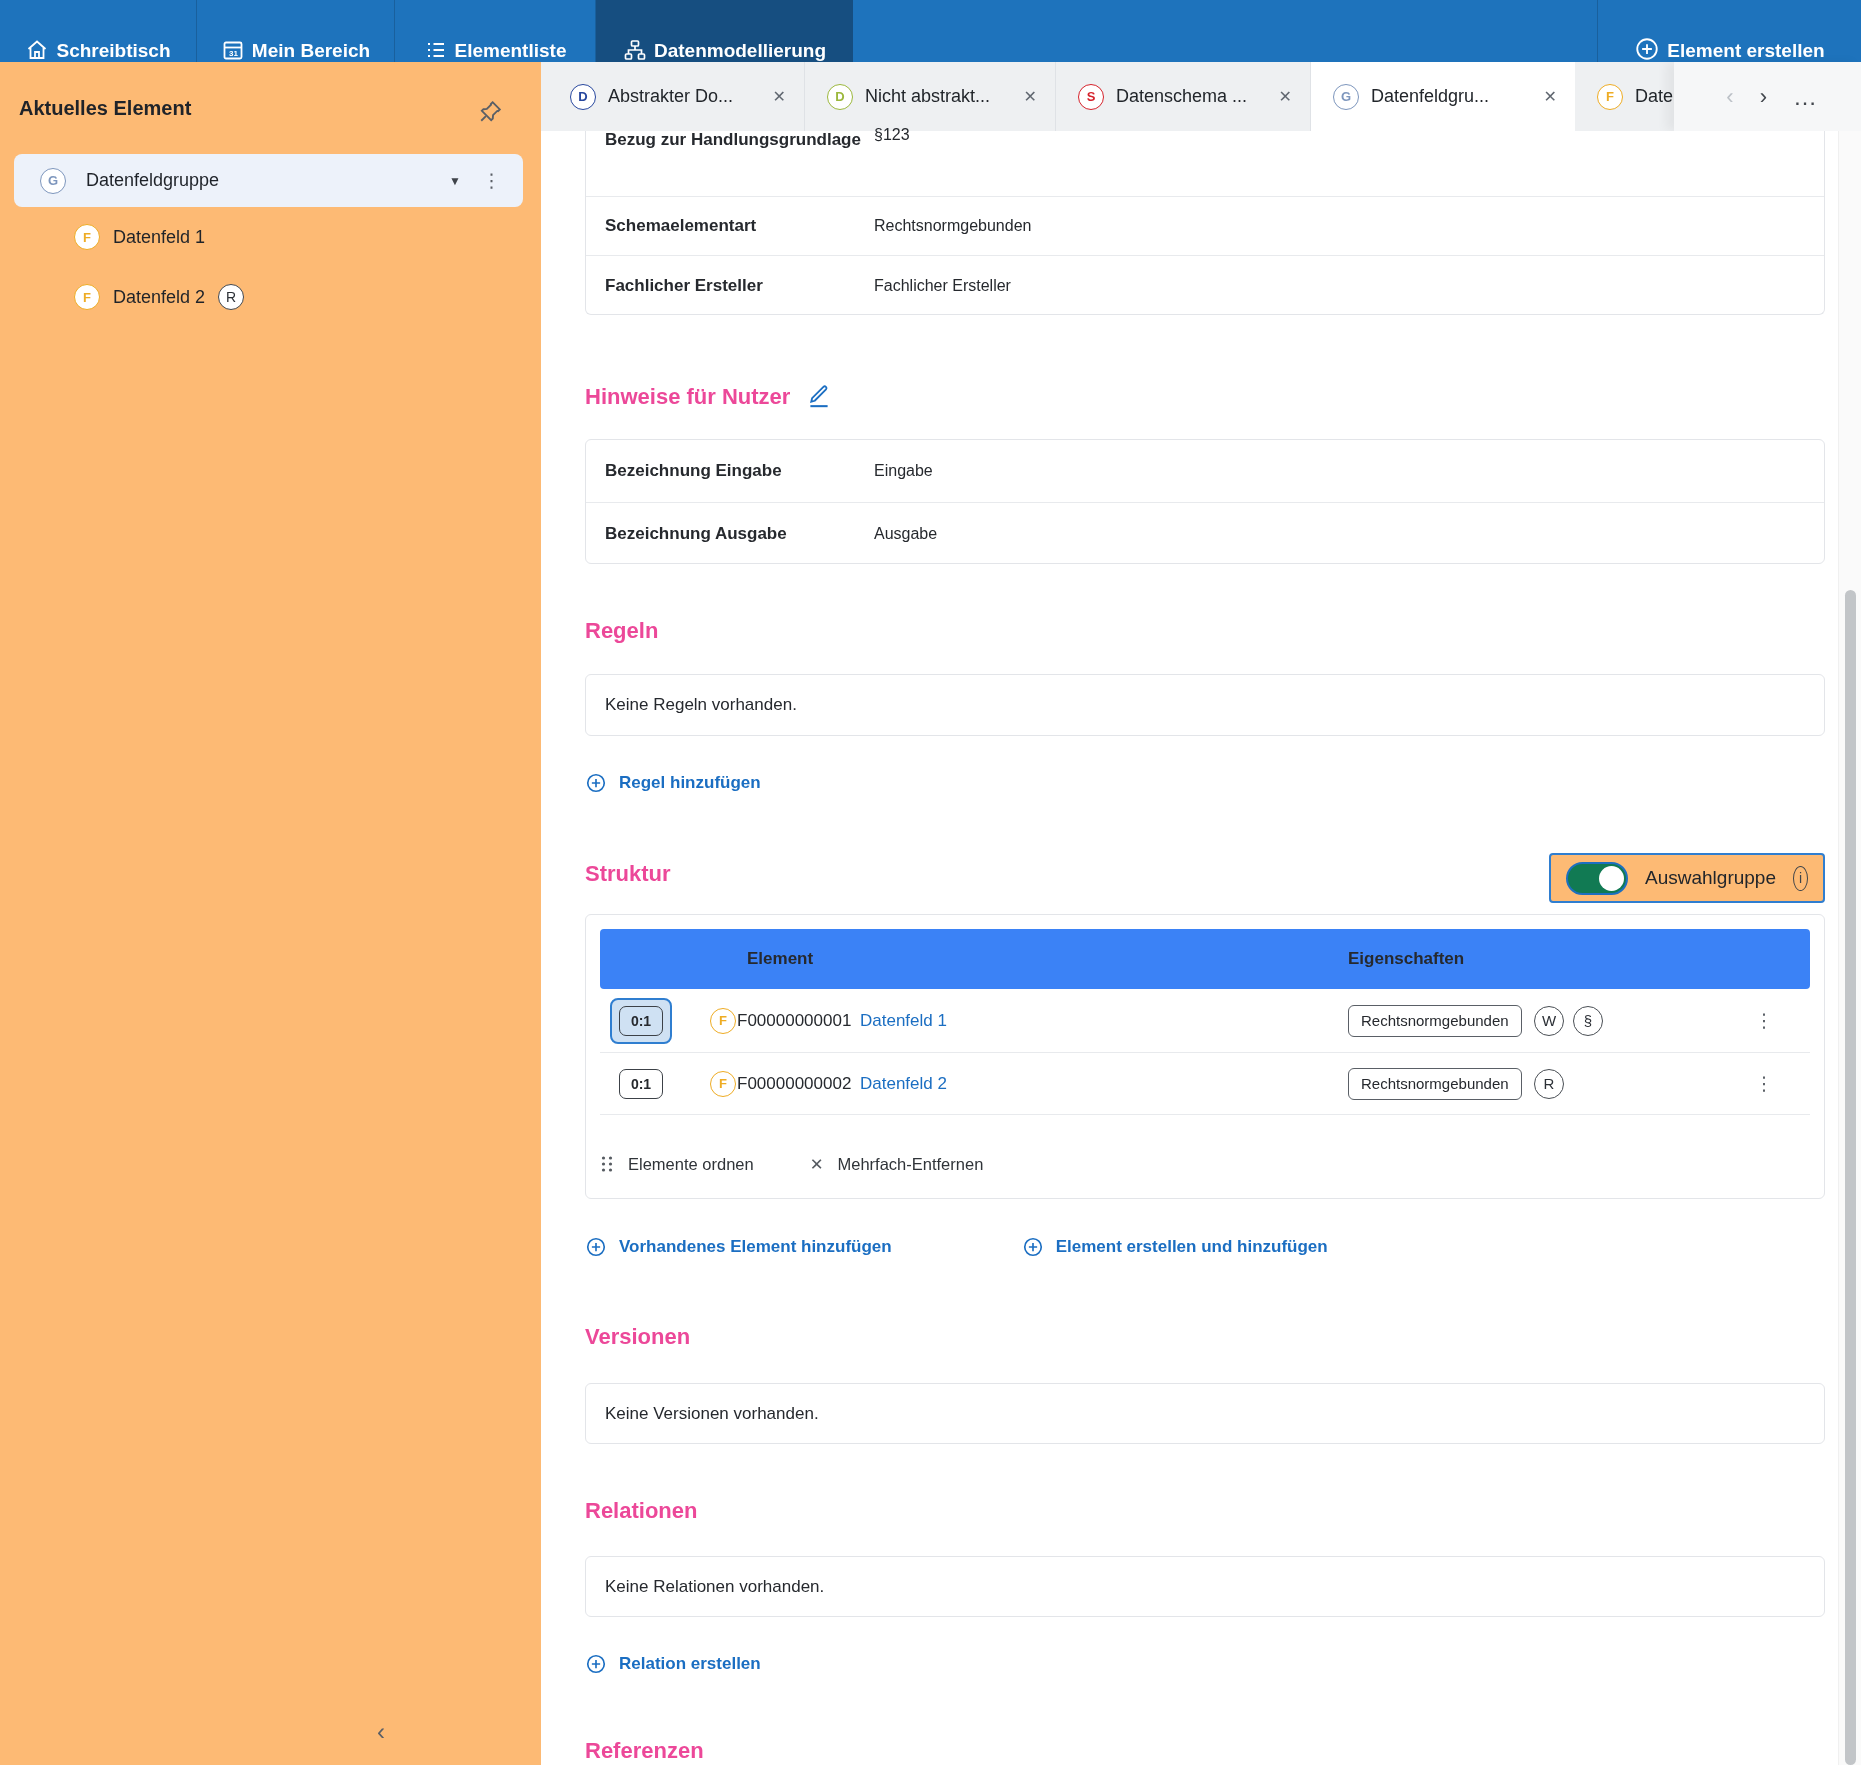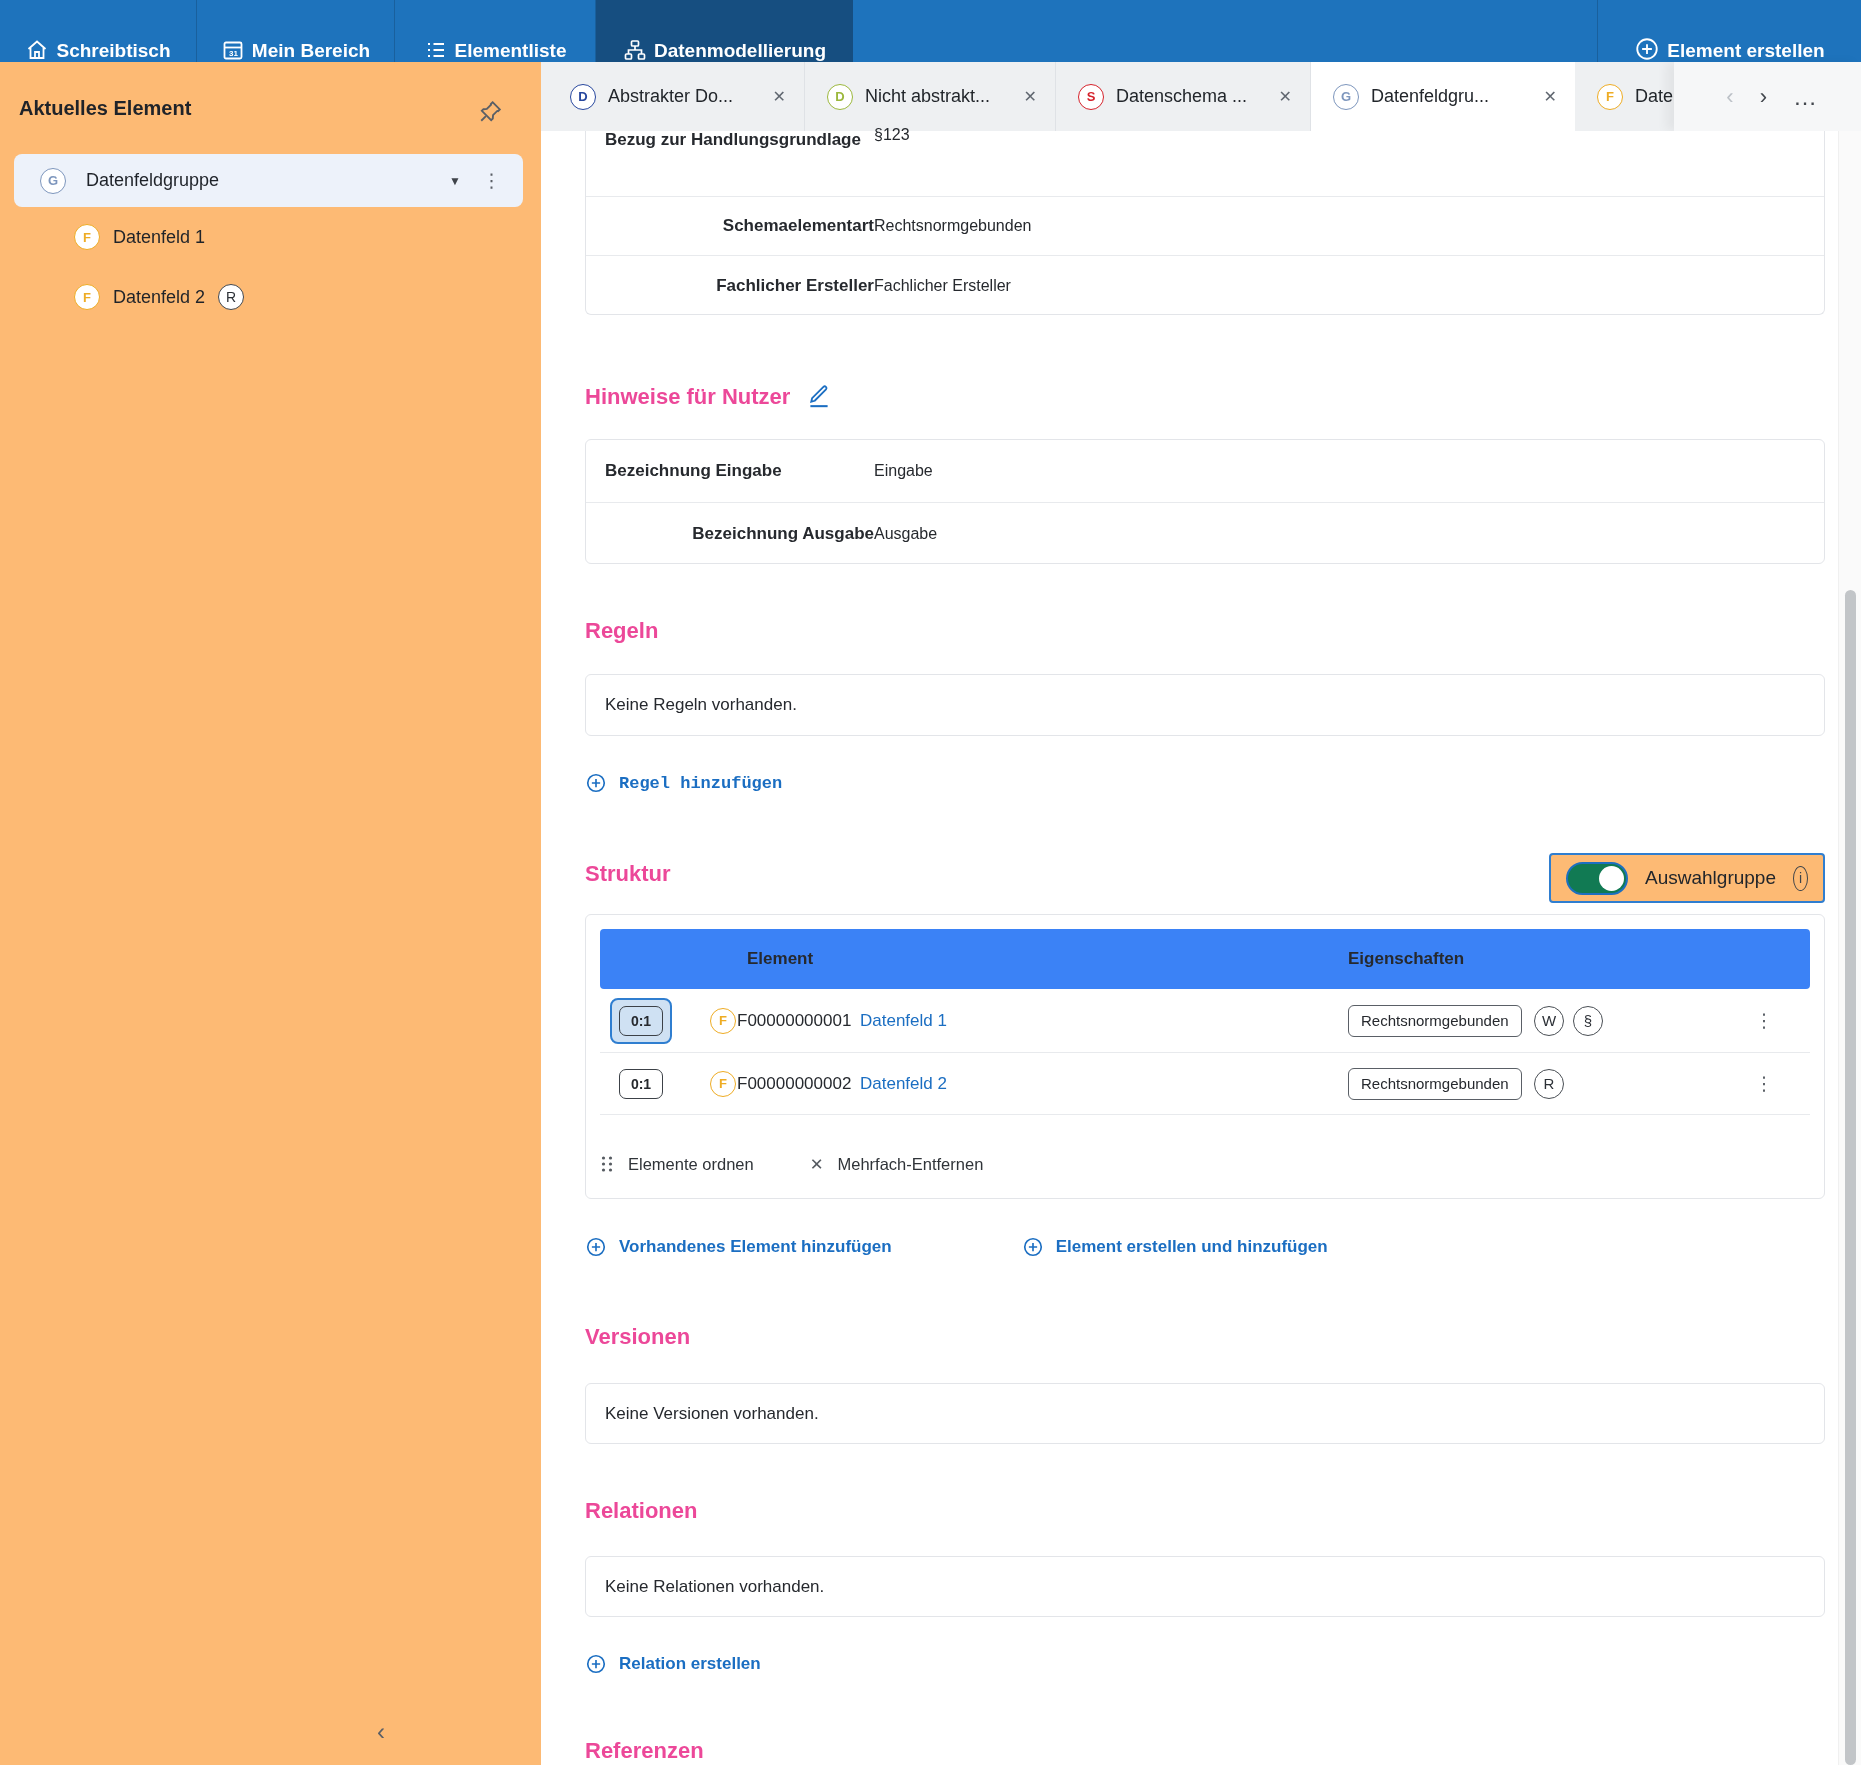--- a/index.html
+++ b/index.html
@@ -68,21 +68,21 @@
   .tab-overlay .nav-chev { cursor:pointer; }
   .tab-overlay .disabled { color:#bcc1c7; }
   .tab-overlay .more { font-size:24px; letter-spacing:2px; cursor:pointer; }
 
   
   .content { position:absolute; left:541px; top:131px; width:1320px; height:1634px; background:#fff; }
   .sec { position:absolute; left:44px; width:1240px; }
 
   .card { border:1px solid #e3e5e9; border-radius:6px; background:#fff; }
   .kv-row { display:flex; align-items:center; padding:0 19px; }
-  .kv-row + .kv-row { border-top:1px solid #e8eaed;text-align:right; }
+  .kv-row + .kv-row { border-top:1px solid #e8eaed; }
   .kv-label { width:269px; font-size:17px; font-weight:700; color:#26292e; line-height:28px; }
   .kv-value { font-size:16px; color:#26292e; }
 
   .detail-card { top:0; height:184px; border-top:none; border-radius:0 0 6px 6px; }
   .detail-card .r1 { height:65px; align-items:flex-start; padding-top:0; }
   .detail-card .r1 .kv-label, .detail-card .r1 .kv-value { margin-top:-5px; }
   .detail-card .r2 { height:59px; }
   .detail-card .r3 { height:60px; }
 
   h2.sec-h { font-size:22px; font-weight:700; color:#ec4899; display:flex; align-items:center; gap:16px; }
@@ -93,21 +93,21 @@
   .bez-card { top:308px; height:125px; }
   .bez-card .kv-row { height:62px; }
 
   .empty-card { display:flex; align-items:center; padding:0 19px; font-size:17px; color:#26292e; }
   .regeln-card { top:543px; height:62px; }
   .versionen-card { top:1252px; height:61px; }
   .relationen-card { top:1425px; height:61px; }
 
   .add-link { display:inline-flex; align-items:center; gap:12px; color:#1b6ec2;
               font-size:17px; font-weight:600; cursor:pointer; }
-  .link-regel { top:641px;font-family:Liberation Mono, monospace; } .link-relation { top:1522px; }
+  .link-regel { top:641px; } .link-relation { top:1522px; }
   .links-row { top:1105px; display:flex; gap:130px; }
 
   
   .toggle-box { position:absolute; left:1008px; top:722px; width:276px; height:50px;
                 background:#fdba74; border:2px solid #2f7ed0; border-radius:4px;
                 display:flex; align-items:center; padding:0 15px; gap:17px; cursor:pointer; }
   .toggle-pill { width:62px; height:33px; border-radius:17px; background:#117a53;
                  border:2px solid #1d6fc0; position:relative; flex:0 0 auto; }
   .toggle-knob { position:absolute; right:2px; top:2px; width:25px; height:25px;
                  border-radius:50%; background:#fff; }

